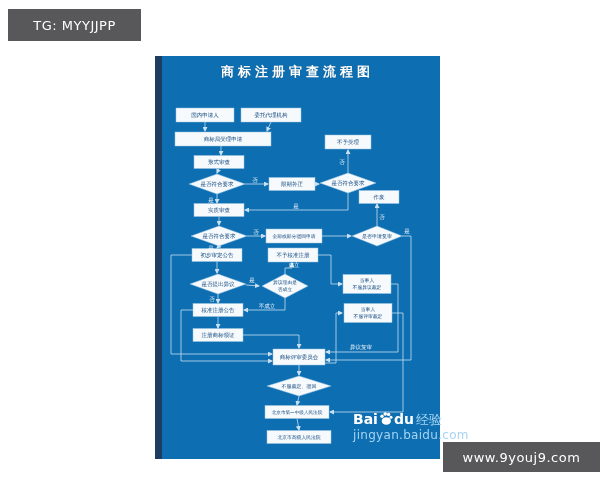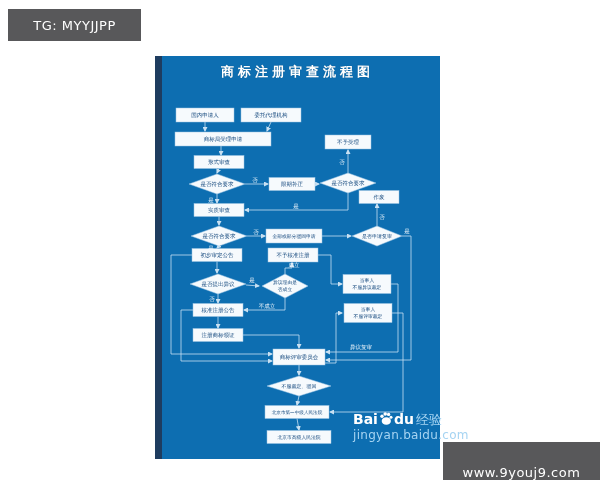--- a/index.html
+++ b/index.html
@@ -9,21 +9,21 @@
     font-family:"DejaVu Sans","Liberation Sans",sans-serif;
   }
   .wm{
     position:absolute;
     background:var(--wm-bg,#58585a);
     color:var(--wm-text,#ffffff);
     display:flex;align-items:center;justify-content:center;
     font-size:13px;letter-spacing:0.5px;
   }
   .wm-top{left:8px;top:9px;width:133px;height:32px;}
-  .wm-bottom{left:443px;top:442px;width:157px;height:38px;align-items:flex-end;}
+  .wm-bottom{left:443px;top:442px;width:157px;height:30px;}
   .panel{
     position:absolute;left:155px;top:40px;width:285px;height:403px;
     background:var(--panel,#0d6eb1);
     margin-top:16px;
   }
   .panel-edge{
     position:absolute;left:0;top:0;width:7px;height:403px;
     background:var(--panel-edge,#1e3c5f);
   }
   .panel-title{

